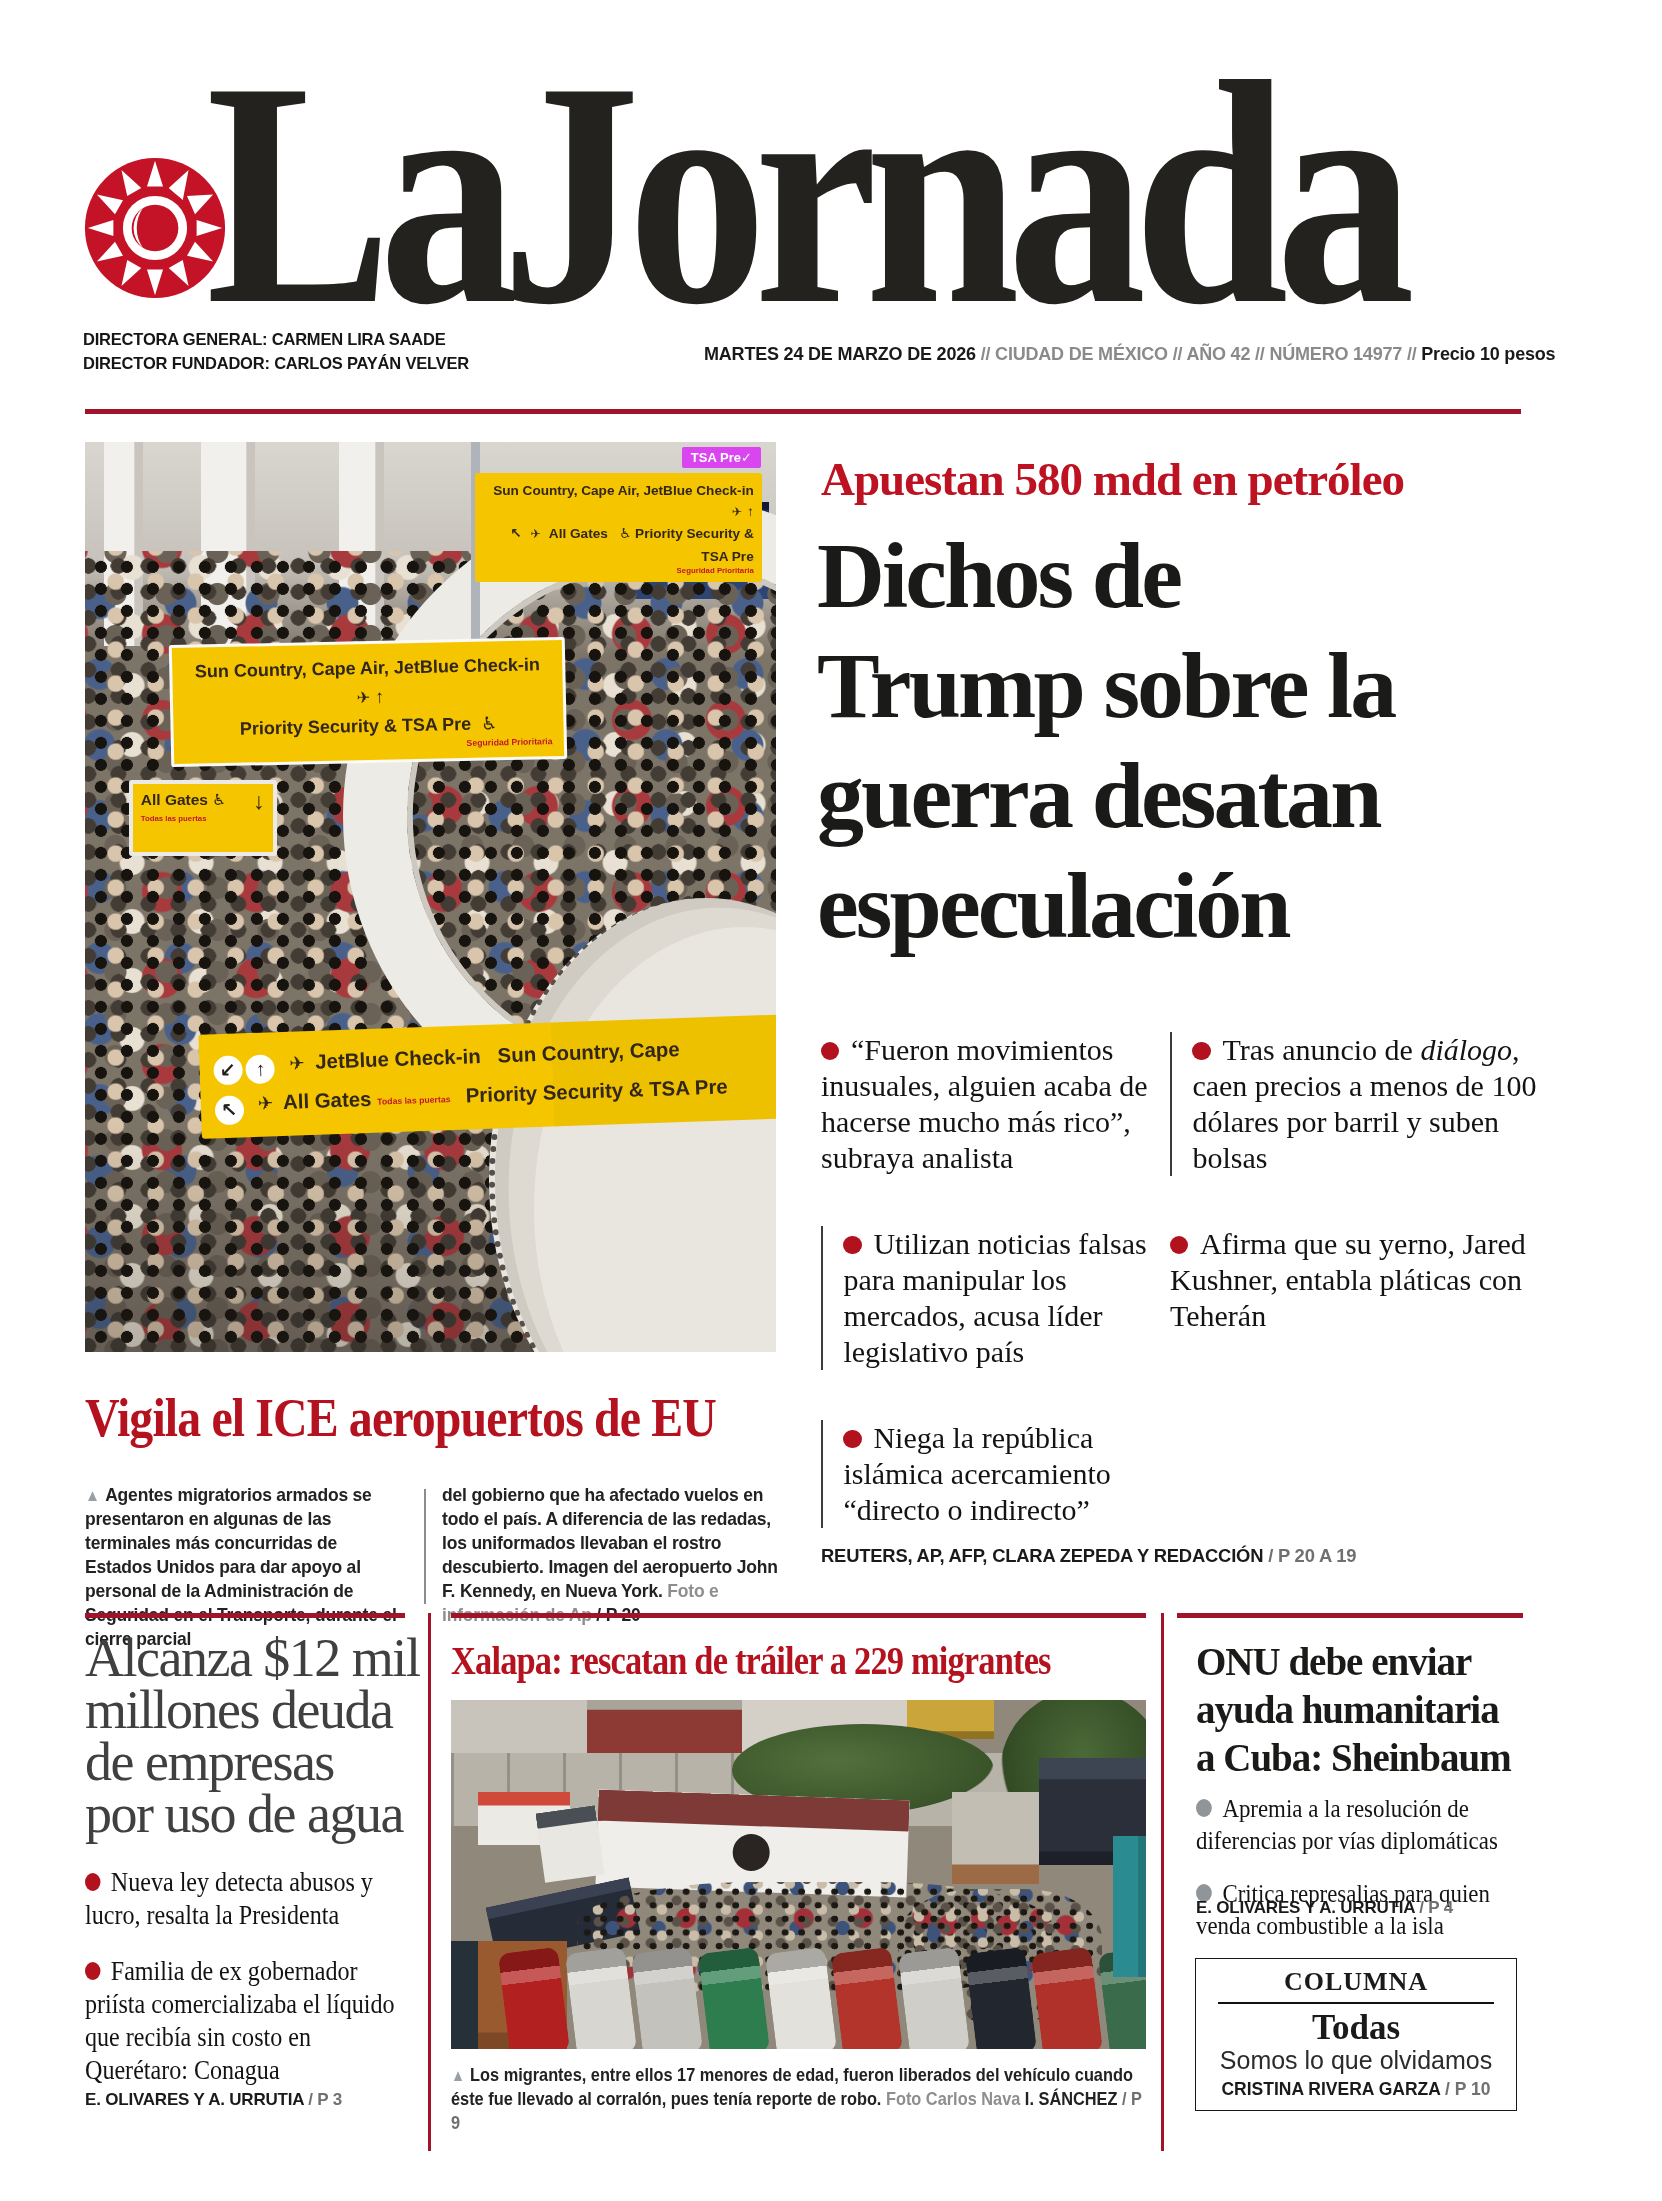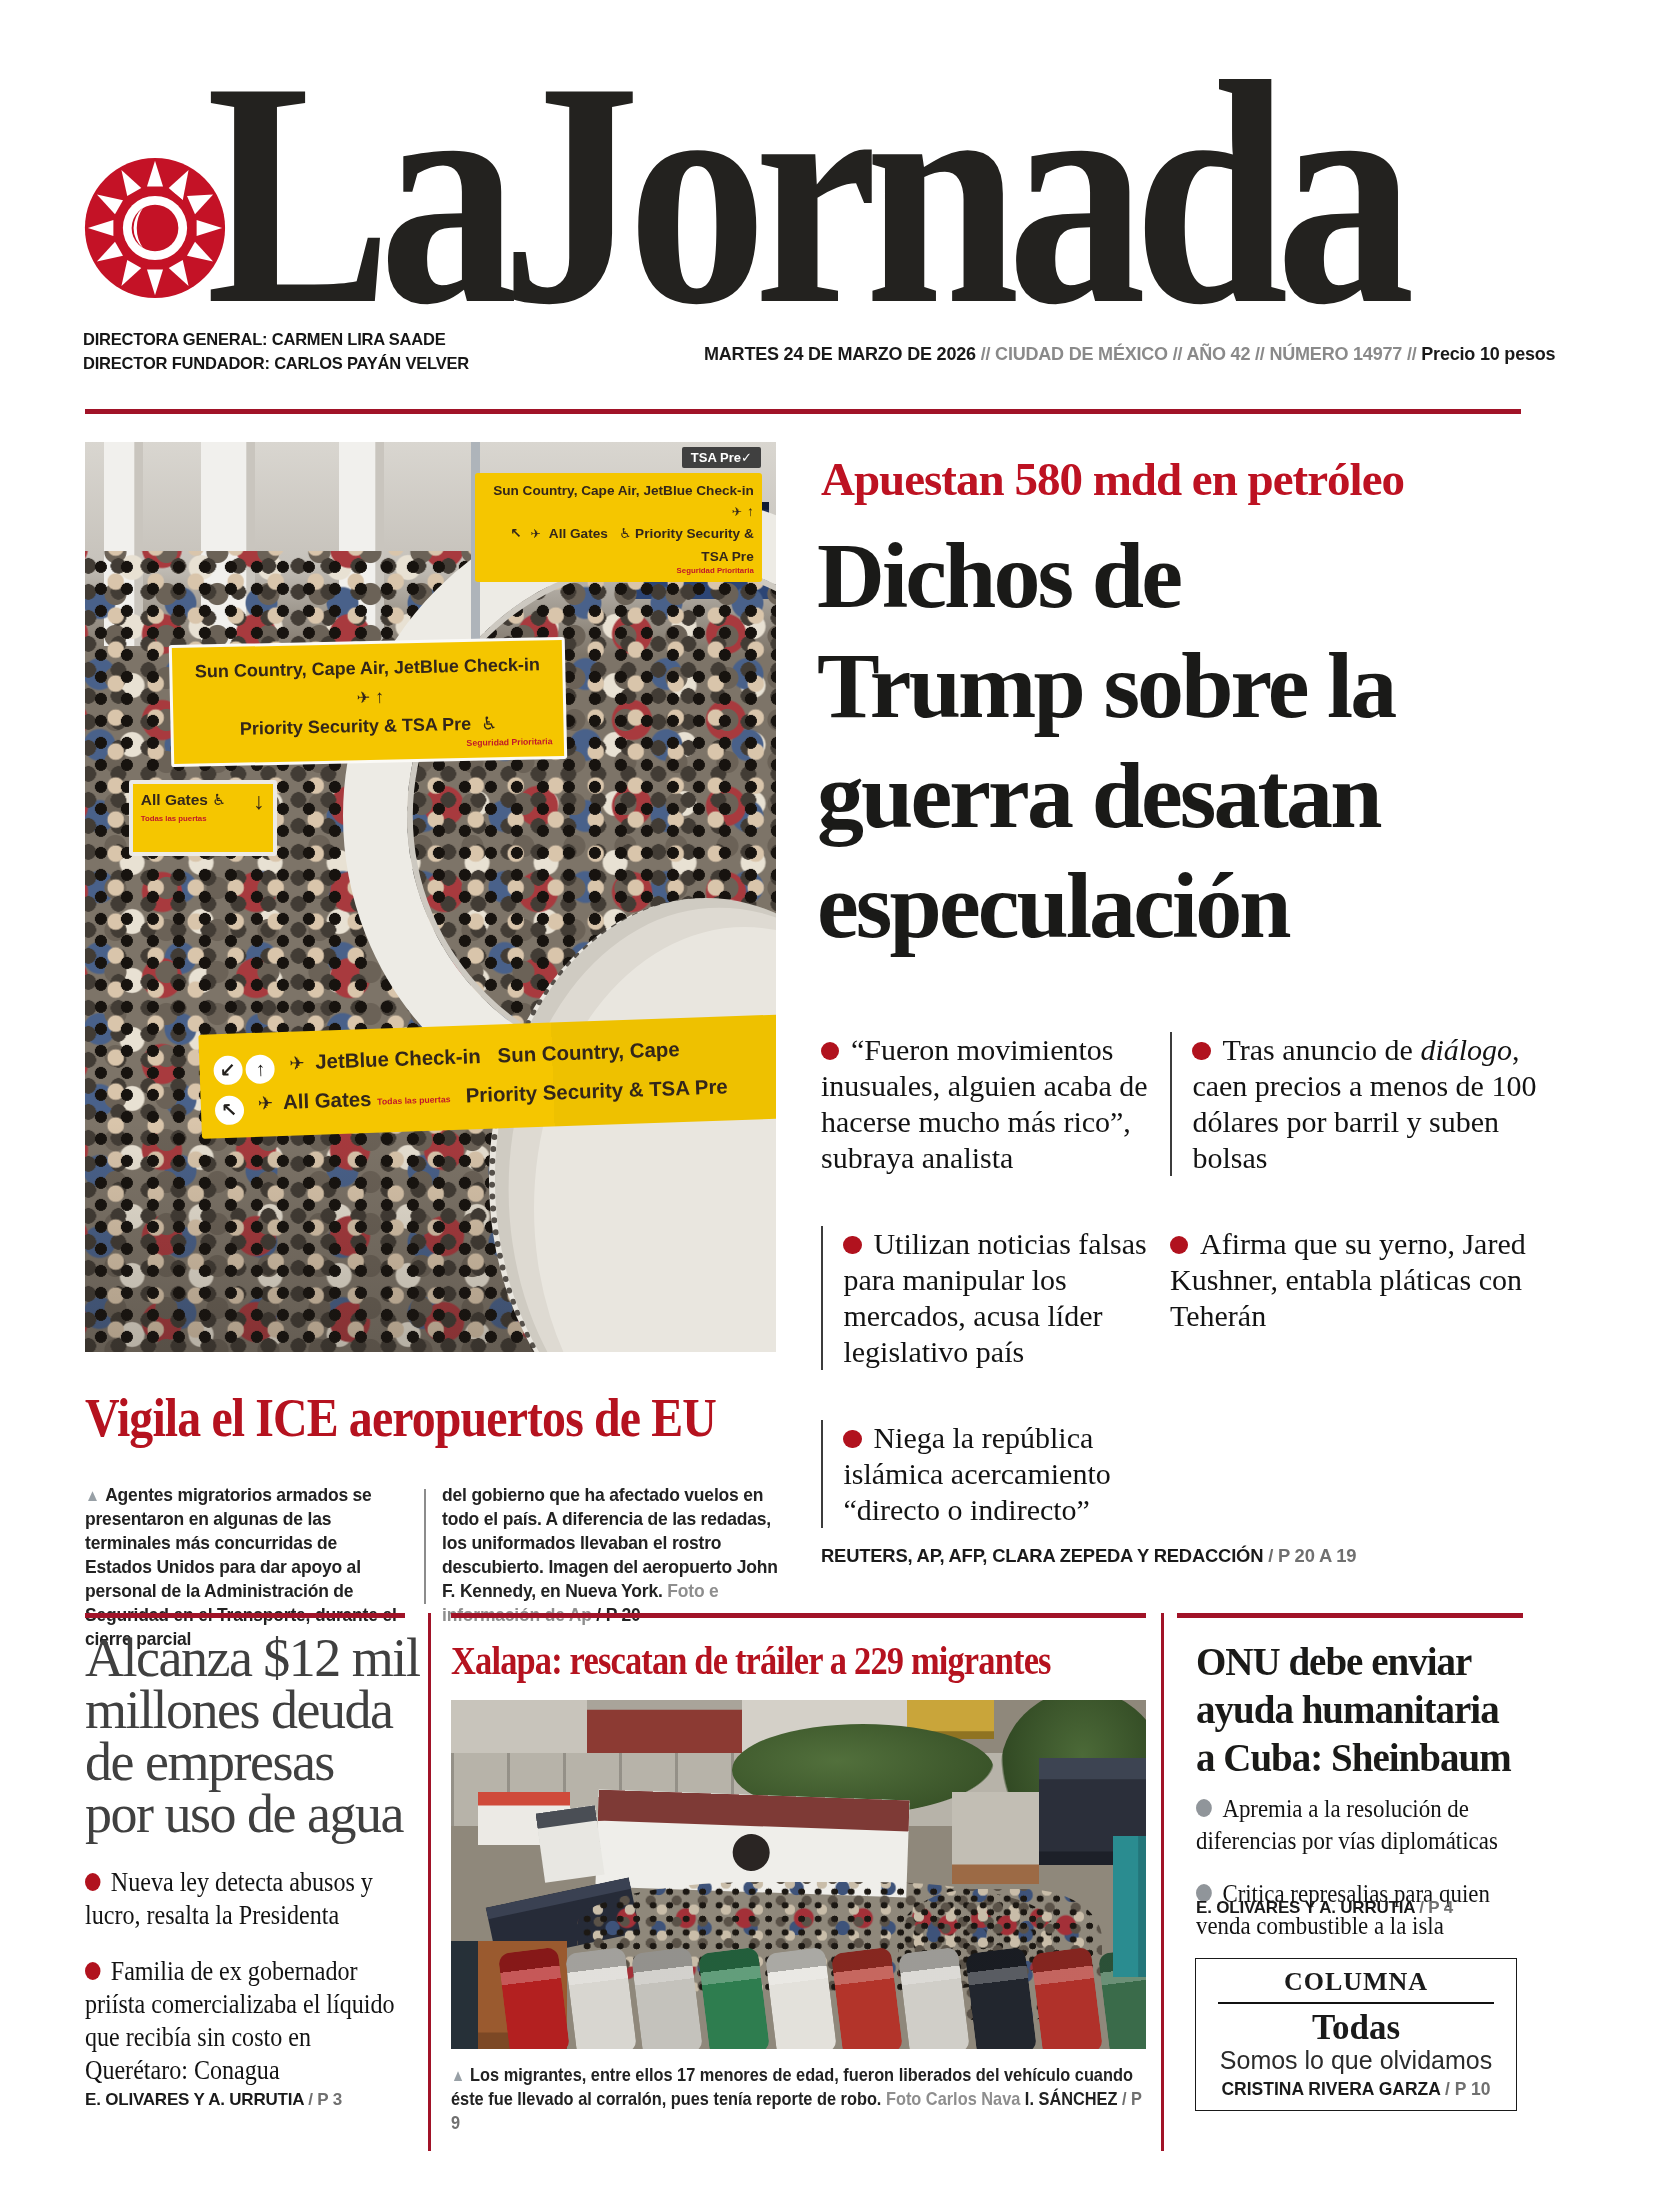--- a/index.html
+++ b/index.html
@@ -53,21 +53,21 @@
           transform:rotate(-1.2deg);text-align:center;font-size:18px;line-height:29px;}
   .sign-b .sub{font-size:8.7px;line-height:9.7px;text-align:right;}
   .sign-c{left:44px;top:338px;width:124px;height:56px;border:4.9px solid #eceae6;padding:5.8px 7.8px;
           font-size:15.5px;line-height:19.4px;}
   .sign-c .sub{font-size:7.8px;}
   .sign-c .big-down{float:right;font-size:23px;line-height:23px;}
   .sign-d{left:115px;top:582px;width:592px;padding:11.6px 13.6px;transform:rotate(-2deg);
           font-size:20.4px;line-height:39px;white-space:nowrap;
           background:linear-gradient(90deg,#f5c600 0 57%,#eec100 57%);}
   .sign-d .sub{display:inline-block;font-size:8.7px;margin:0 9.7px 0 5.8px;vertical-align:1.9px;}
-  .tsa-badge{right:15.5px;top:4.9px;background:#404040;color:#fff;font-size:13px;font-weight:bold;
+  .tsa-badge{right:15.5px;top:4.9px;background:#d946ef;color:#fff;font-size:13px;font-weight:bold;
              padding:2.9px 8.7px;border-radius:1.9px;}
 
   
   .h-ice{left:85px;top:1386px;font-size:55px;font-weight:bold;color:#b5121f;letter-spacing:-1px;
          transform:scaleX(0.87);transform-origin:left top;white-space:nowrap;}
   .capcol{font-size:19px;line-height:24px;font-weight:bold;color:#222;letter-spacing:-0.2px;
           transform:scaleX(0.92);transform-origin:left top;}
   .cap1{left:85px;top:1483px;width:351px;}
   .cap2{left:442px;top:1483px;width:371px;}
   .capdiv{left:424px;top:1489px;width:1.9px;height:115px;background:#8c8c8c;}

